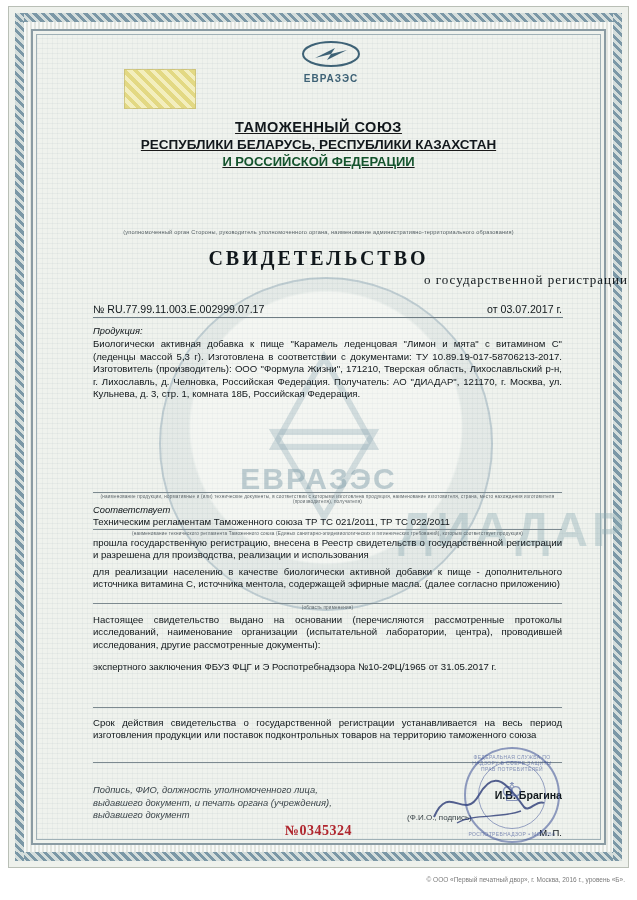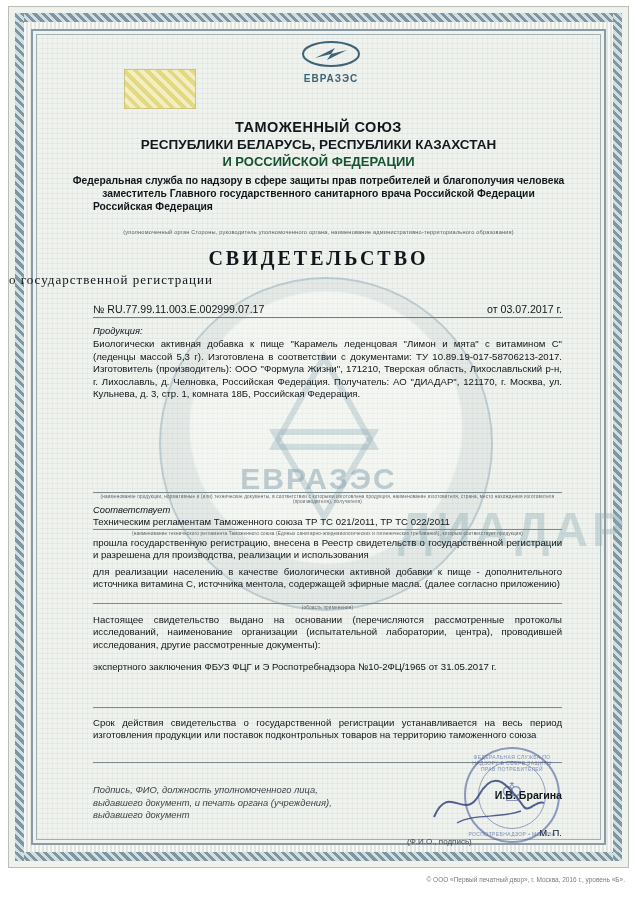--- a/index.html
+++ b/index.html
@@ -174,20 +174,21 @@
     text-align: center;
     line-height: 40px;
   }
 
   .title-block {
     position: absolute;
     left: 40px;
     right: 40px;
     top: 112px;
     text-align: center;
+    text-decoration: underline;
   }
   .t1 {
     font-size: 14.5px;
     font-weight: bold;
     letter-spacing: 0.5px;
     color: #12181c;
     line-height: 17px;
   }
   .t2 {
     font-size: 13.5px;
@@ -236,21 +237,21 @@
     font-family: "Liberation Serif", serif;
     font-size: 20px;
     font-weight: bold;
     letter-spacing: 3px;
     color: #10171b;
   }
   .sub-title {
     position: absolute;
     left: 0; right: 0;
     top: 265px;
-    text-align: left;
+    text-align: right;
     font-family: "Liberation Serif", serif;
     font-size: 13px;
     letter-spacing: 1px;
     color: #10171b;
   }
 
   .numline {
     position: absolute;
     left: 84px;
     right: 66px;
@@ -324,21 +325,20 @@
     font-weight: bold;
     color: #10171b;
     font-style: normal;
   }
   .fio-line {
     position: absolute;
     left: 398px;
     top: 806px;
     font-size: 8px;
     color: #3b454a;
-    margin-top: 24px;
   }
   .mp-line {
     position: absolute;
     right: 66px;
     top: 820px;
     font-size: 9.5px;
     color: #10171b;
   }
   .cert-number {
     position: absolute;
@@ -443,25 +443,20 @@
     </div>
 
     <div class="holo"></div>
 
     <div class="title-block">
       <div class="t1">ТАМОЖЕННЫЙ СОЮЗ</div>
       <div class="t2">РЕСПУБЛИКИ БЕЛАРУСЬ, РЕСПУБЛИКИ КАЗАХСТАН</div>
       <div class="t3">И РОССИЙСКОЙ ФЕДЕРАЦИИ</div>
     </div>
 
-    <div class="org-block">
-      <div>Федеральная служба по надзору в сфере защиты прав потребителей и благополучия человека</div>
-      <div>заместитель Главного государственного санитарного врача Российской Федерации</div>
-      <div class="left">Российская Федерация</div>
-    </div>
 
     <div class="caption-small">(уполномоченный орган Стороны, руководитель уполномоченного органа, наименование административно-территориального образования)</div>
 
     <div class="main-title">СВИДЕТЕЛЬСТВО</div>
     <div class="sub-title">о государственной регистрации</div>
 
     <div class="numline">
       <span class="no">№</span>
       <span>RU.77.99.11.003.Е.002999.07.17</span>
       <span class="date"><span>от</span> <span>03.07.2017 г.</span></span>
@@ -517,18 +512,19 @@
       </svg>
     </div>
 
     <div class="seal">
       <div class="inner"></div>
       <div class="ring-top">ФЕДЕРАЛЬНАЯ СЛУЖБА ПО НАДЗОРУ В СФЕРЕ ЗАЩИТЫ ПРАВ ПОТРЕБИТЕЛЕЙ</div>
       <div class="eagle">♔</div>
       <div class="ring-bot">РОСПОТРЕБНАДЗОР • МОСКВА</div>
     </div>
 
+    <div class="cert-number">№0345324</div>
 
   </div>
 
   <div class="footer">© ООО «Первый печатный двор», г. Москва, 2016 г., уровень «Б».</div>
 
 </div>
 
 </body></html>

